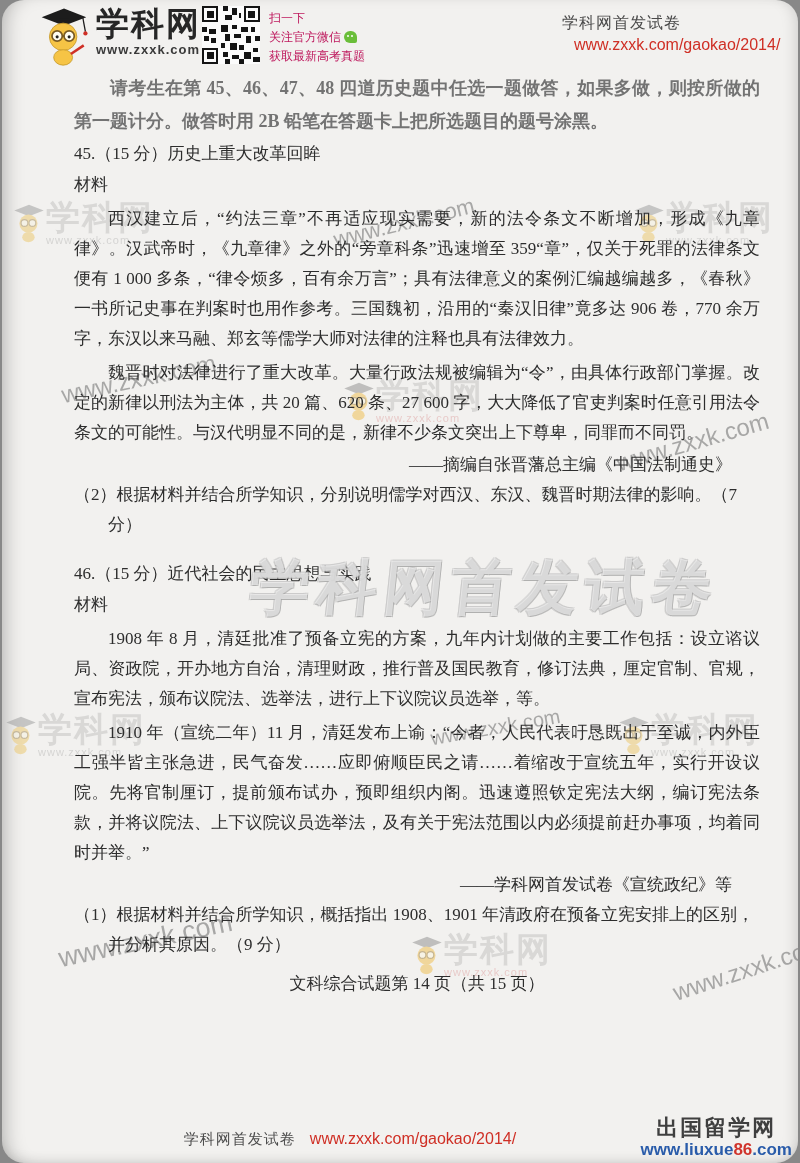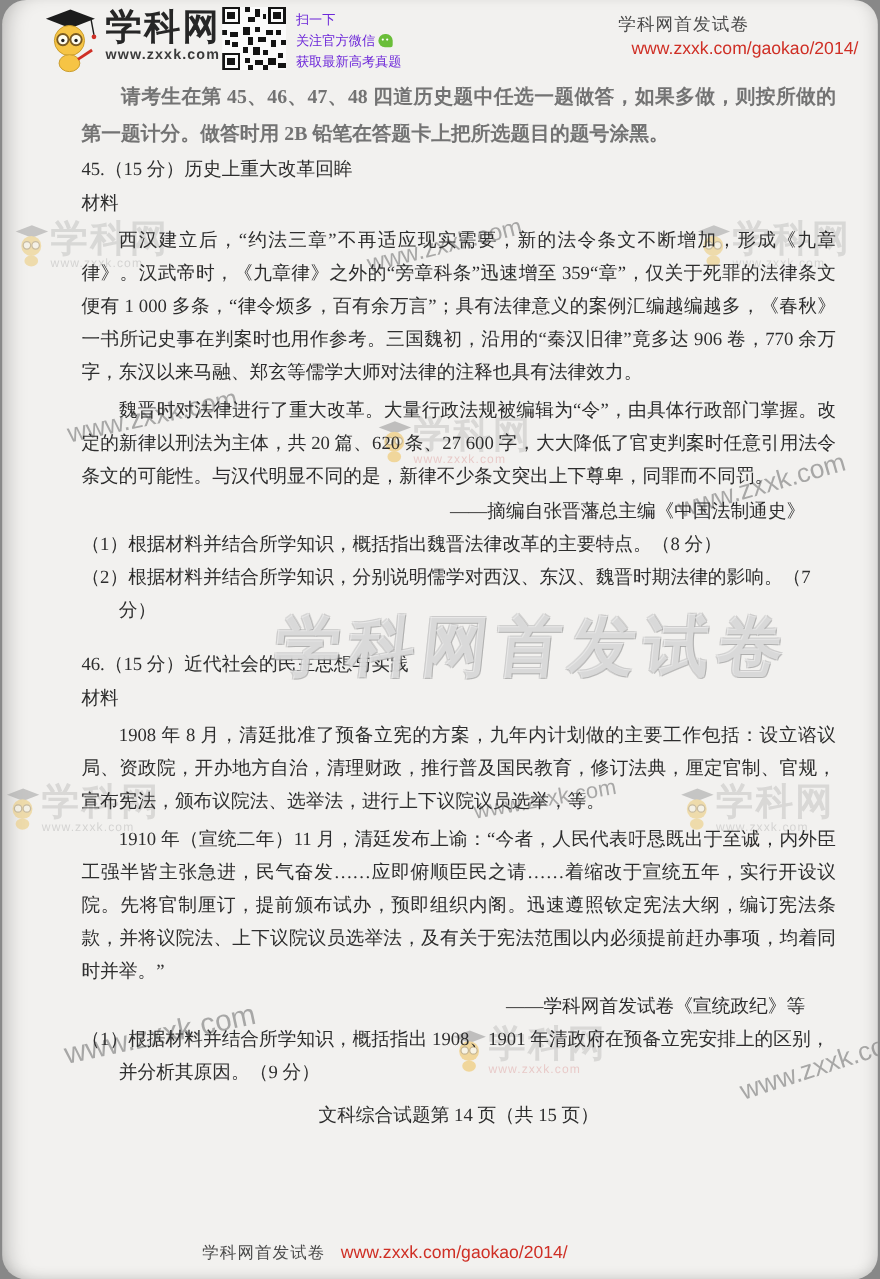--- a/index.html
+++ b/index.html
@@ -12,21 +12,21 @@
     border-radius: 22px;
   }
   
   .header { position:relative; height:66px; z-index:2; font-family:"Liberation Sans", sans-serif; }
   .logo-block { position:absolute; left:34px; top:6px; display:flex; align-items:flex-start; }
   .logo-cartoon { width:56px; height:60px; }
   .brand-col { margin-left:4px; }
   .brand-name { font-size:33px; font-weight:900; color:#262626; letter-spacing:2px; line-height:36px; }
   .brand-url { font-size:13px; font-weight:bold; color:#3a3a3a; letter-spacing:1px; }
   .qr-block { position:absolute; left:200px; top:6px; width:58px; height:58px; }
-  .qr-captions { position:absolute; left:267px; top:9px; font-size:12px; color:#6d28d9; line-height:19px; white-space:nowrap; }
+  .qr-captions { position:absolute; left:267px; top:9px; font-size:12px; color:#be185d; line-height:19px; white-space:nowrap; }
   .wechat { position:relative; display:inline-block; width:13px; height:12px; background:#6abe39; border-radius:6px 6px 2px 6px; vertical-align:-2px; margin-left:3px; }
   .wechat::before, .wechat::after { content:""; position:absolute; top:4px; width:2px; height:2px; background:#fff; border-radius:50%; }
   .wechat::before{ left:3px; } .wechat::after{ left:7px; }
   .issue-block { position:absolute; left:560px; top:12px; line-height:22px; }
   .issue-label { font-size:16px; color:#4a4a4a; letter-spacing:1px; }
   .issue-url { font-size:16px; color:#cf2f25; padding-left:12px; }
   
   .content { position:relative; z-index:2; padding:0 38px 0 72px; font-size:17px; line-height:30px; text-align:justify; }
   .intro { font-size:18px; line-height:33px; text-indent:2em; margin-top:6px; font-weight:bold; color:#737373; }
   .q-title { font-size:17px; font-weight:normal; line-height:31px; }
@@ -144,21 +144,20 @@
 
   <div class="content">
     <p class="intro">请考生在第 45、46、47、48 四道历史题中任选一题做答，如果多做，则按所做的第一题计分。做答时用 2B 铅笔在答题卡上把所选题目的题号涂黑。</p>
 
     <section>
       <h2 class="q-title">45.（15 分）历史上重大改革回眸</h2>
       <div class="material-label">材料</div>
       <p class="para">西汉建立后，“约法三章”不再适应现实需要，新的法令条文不断增加，形成《九章律》。汉武帝时，《九章律》之外的“旁章科条”迅速增至 359“章”，仅关于死罪的法律条文便有 1 000 多条，“律令烦多，百有余万言”；具有法律意义的案例汇编越编越多，《春秋》一书所记史事在判案时也用作参考。三国魏初，沿用的“秦汉旧律”竟多达 906 卷，770 余万字，东汉以来马融、郑玄等儒学大师对法律的注释也具有法律效力。</p>
       <p class="para">魏晋时对法律进行了重大改革。大量行政法规被编辑为“令”，由具体行政部门掌握。改定的新律以刑法为主体，共 20 篇、620 条、27 600 字，大大降低了官吏判案时任意引用法令条文的可能性。与汉代明显不同的是，新律不少条文突出上下尊卑，同罪而不同罚。</p>
       <p class="source">——摘编自张晋藩总主编《中国法制通史》</p>
-      <p class="subq">（1）根据材料并结合所学知识，概括指出魏晋法律改革的主要特点。（8 分）</p>
       <p class="subq">（2）根据材料并结合所学知识，分别说明儒学对西汉、东汉、魏晋时期法律的影响。（7 分）</p>
     </section>
 
     <section class="q46">
       <h2 class="q-title">46.（15 分）近代社会的民主思想与实践</h2>
       <div class="material-label">材料</div>
       <p class="para">1908 年 8 月，清廷批准了预备立宪的方案，九年内计划做的主要工作包括：设立谘议局、资政院，开办地方自治，清理财政，推行普及国民教育，修订法典，厘定官制、官规，宣布宪法，颁布议院法、选举法，进行上下议院议员选举，等。</p>
       <p class="para">1910 年（宣统二年）11 月，清廷发布上谕：“今者，人民代表吁恳既出于至诚，内外臣工强半皆主张急进，民气奋发……应即俯顺臣民之请……着缩改于宣统五年，实行开设议院。先将官制厘订，提前颁布试办，预即组织内阁。迅速遵照钦定宪法大纲，编订宪法条款，并将议院法、上下议院议员选举法，及有关于宪法范围以内必须提前赶办事项，均着同时并举。”</p>
       <p class="source">——学科网首发试卷《宣统政纪》等</p>
       <p class="subq">（1）根据材料并结合所学知识，概括指出 1908、1901 年清政府在预备立宪安排上的区别，并分析其原因。（9 分）</p>
@@ -254,14 +253,18 @@
         <div class="wm-brand">学科网</div>
         <div class="wm-brand-url">www.zxxk.com</div>
       </div>
   </div>
   <div class="wm wm-url" style="left:668px; top:955px; transform:rotate(-18deg); font-size:24px;">www.zxxk.com</div>
 
   <div class="footer-line">
     <span class="footer-label">学科网首发试卷</span><span class="footer-url">www.zxxk.com/gaokao/2014/</span>
   </div>
 
+  <div class="corner-brand">
+    <div class="corner-name">出国留学网</div>
+    <div class="corner-url"><span>www.liuxue</span><span class="num">86</span><span>.com</span></div>
+  </div>
 
 </div>
 
 </body></html>

